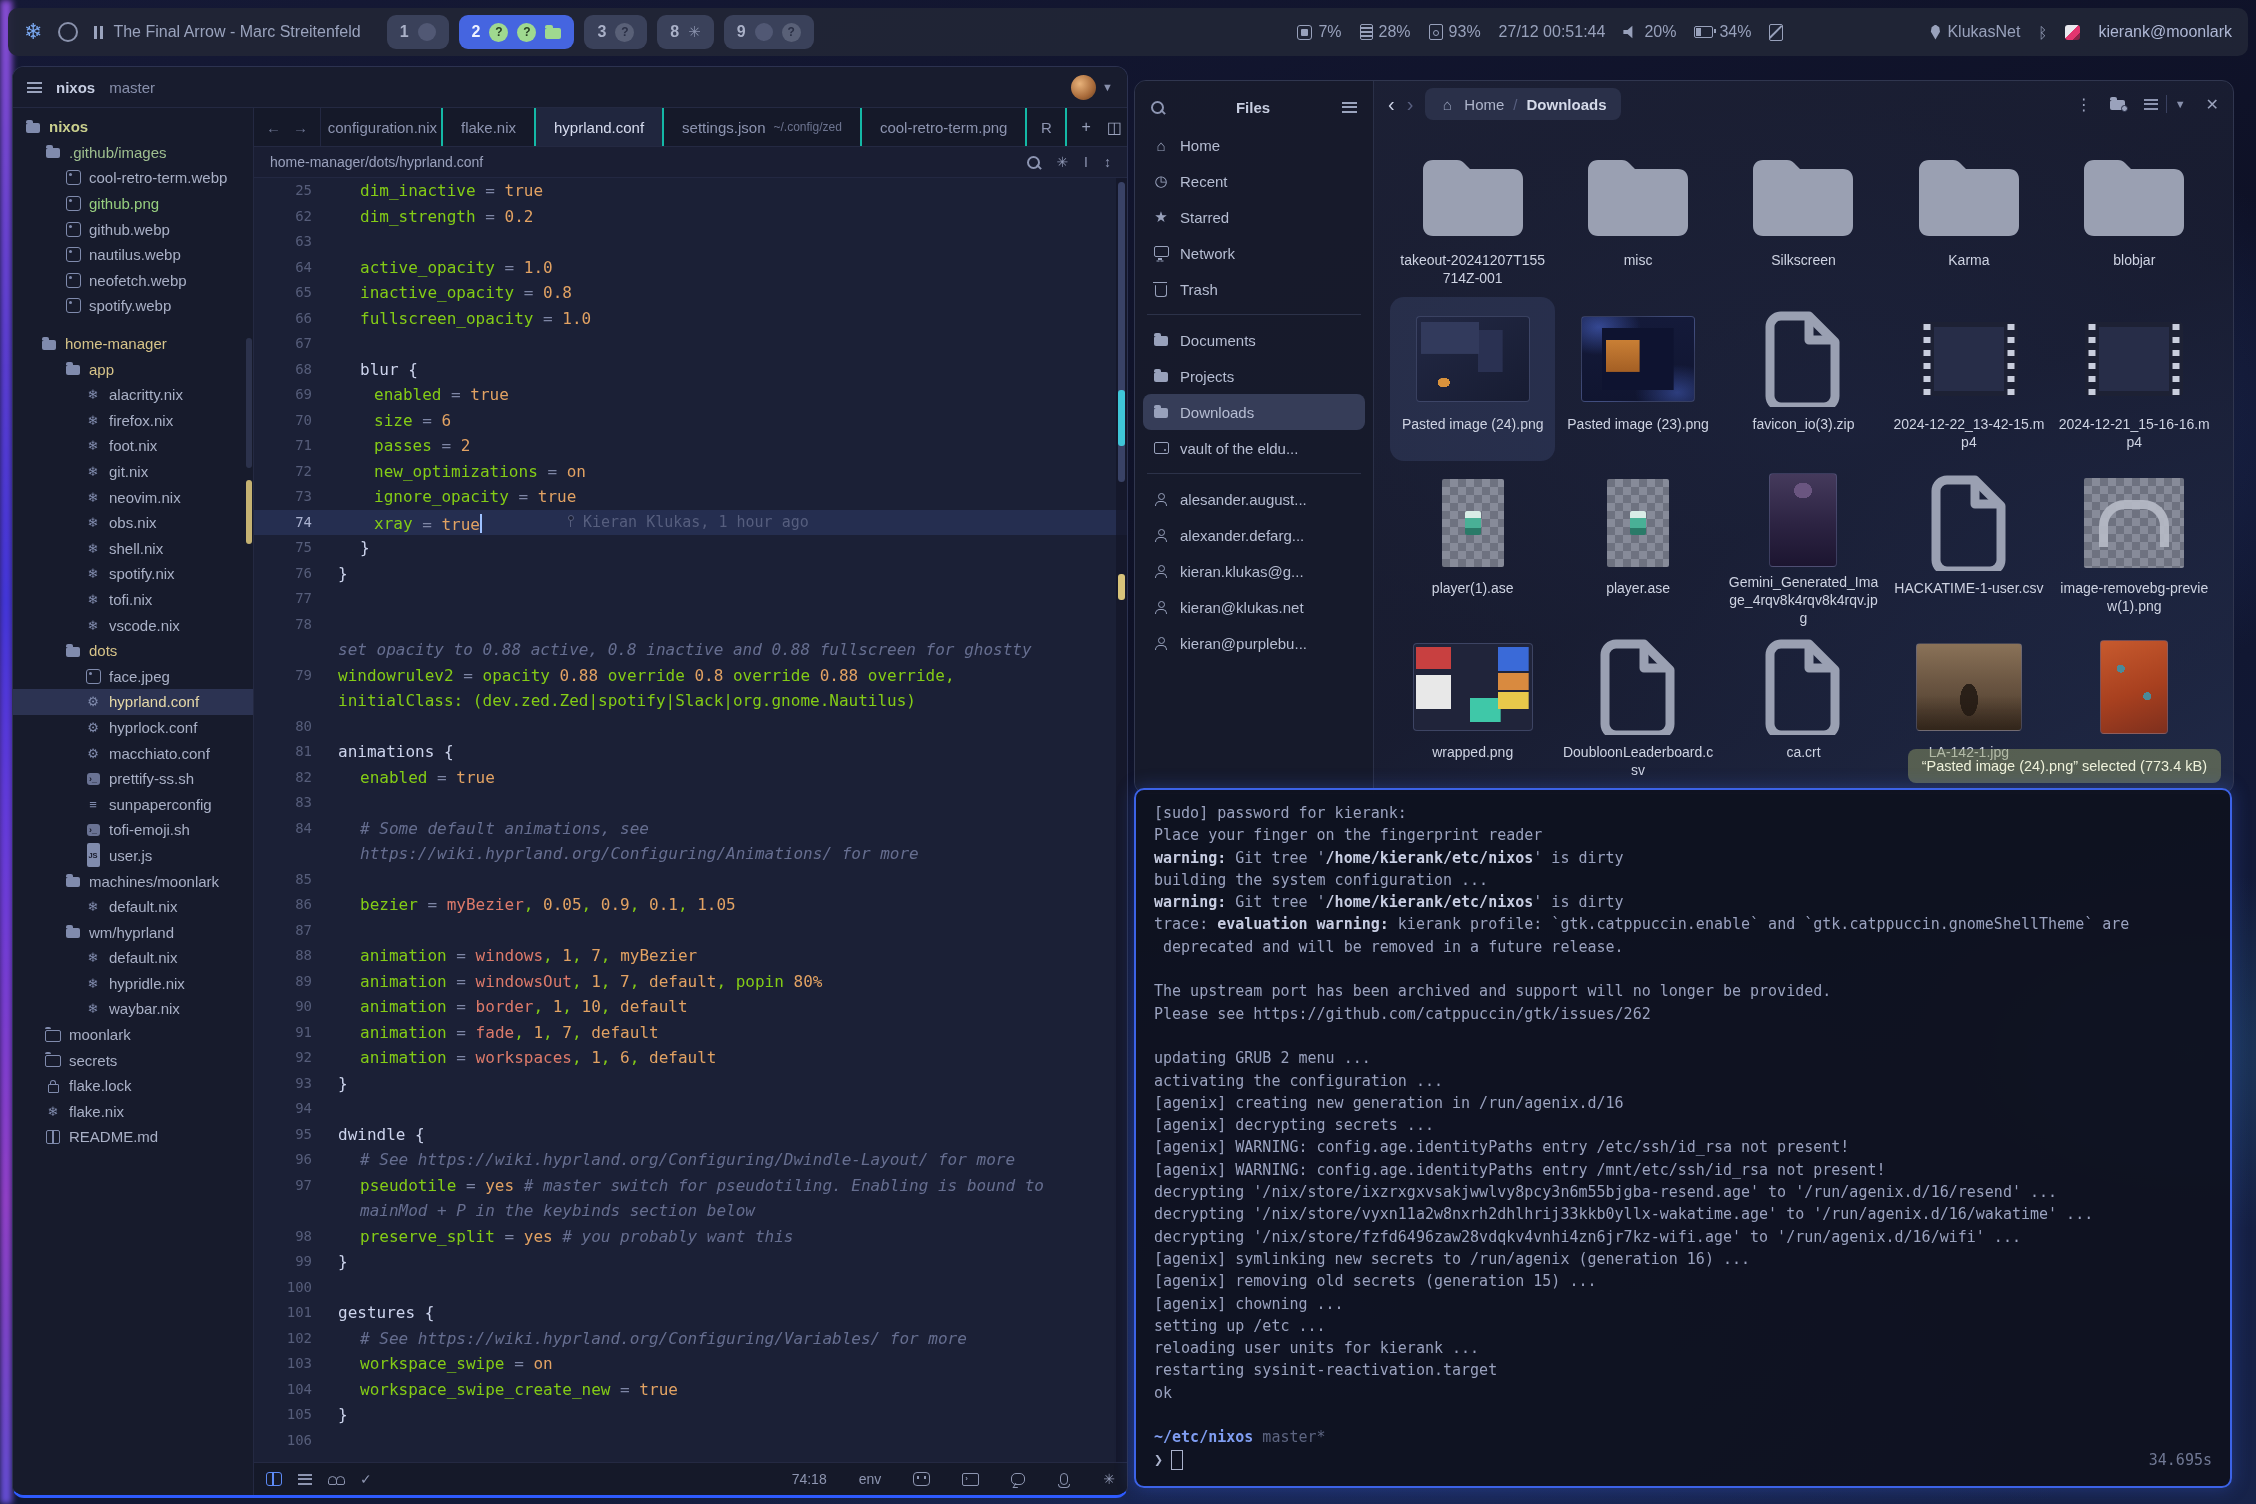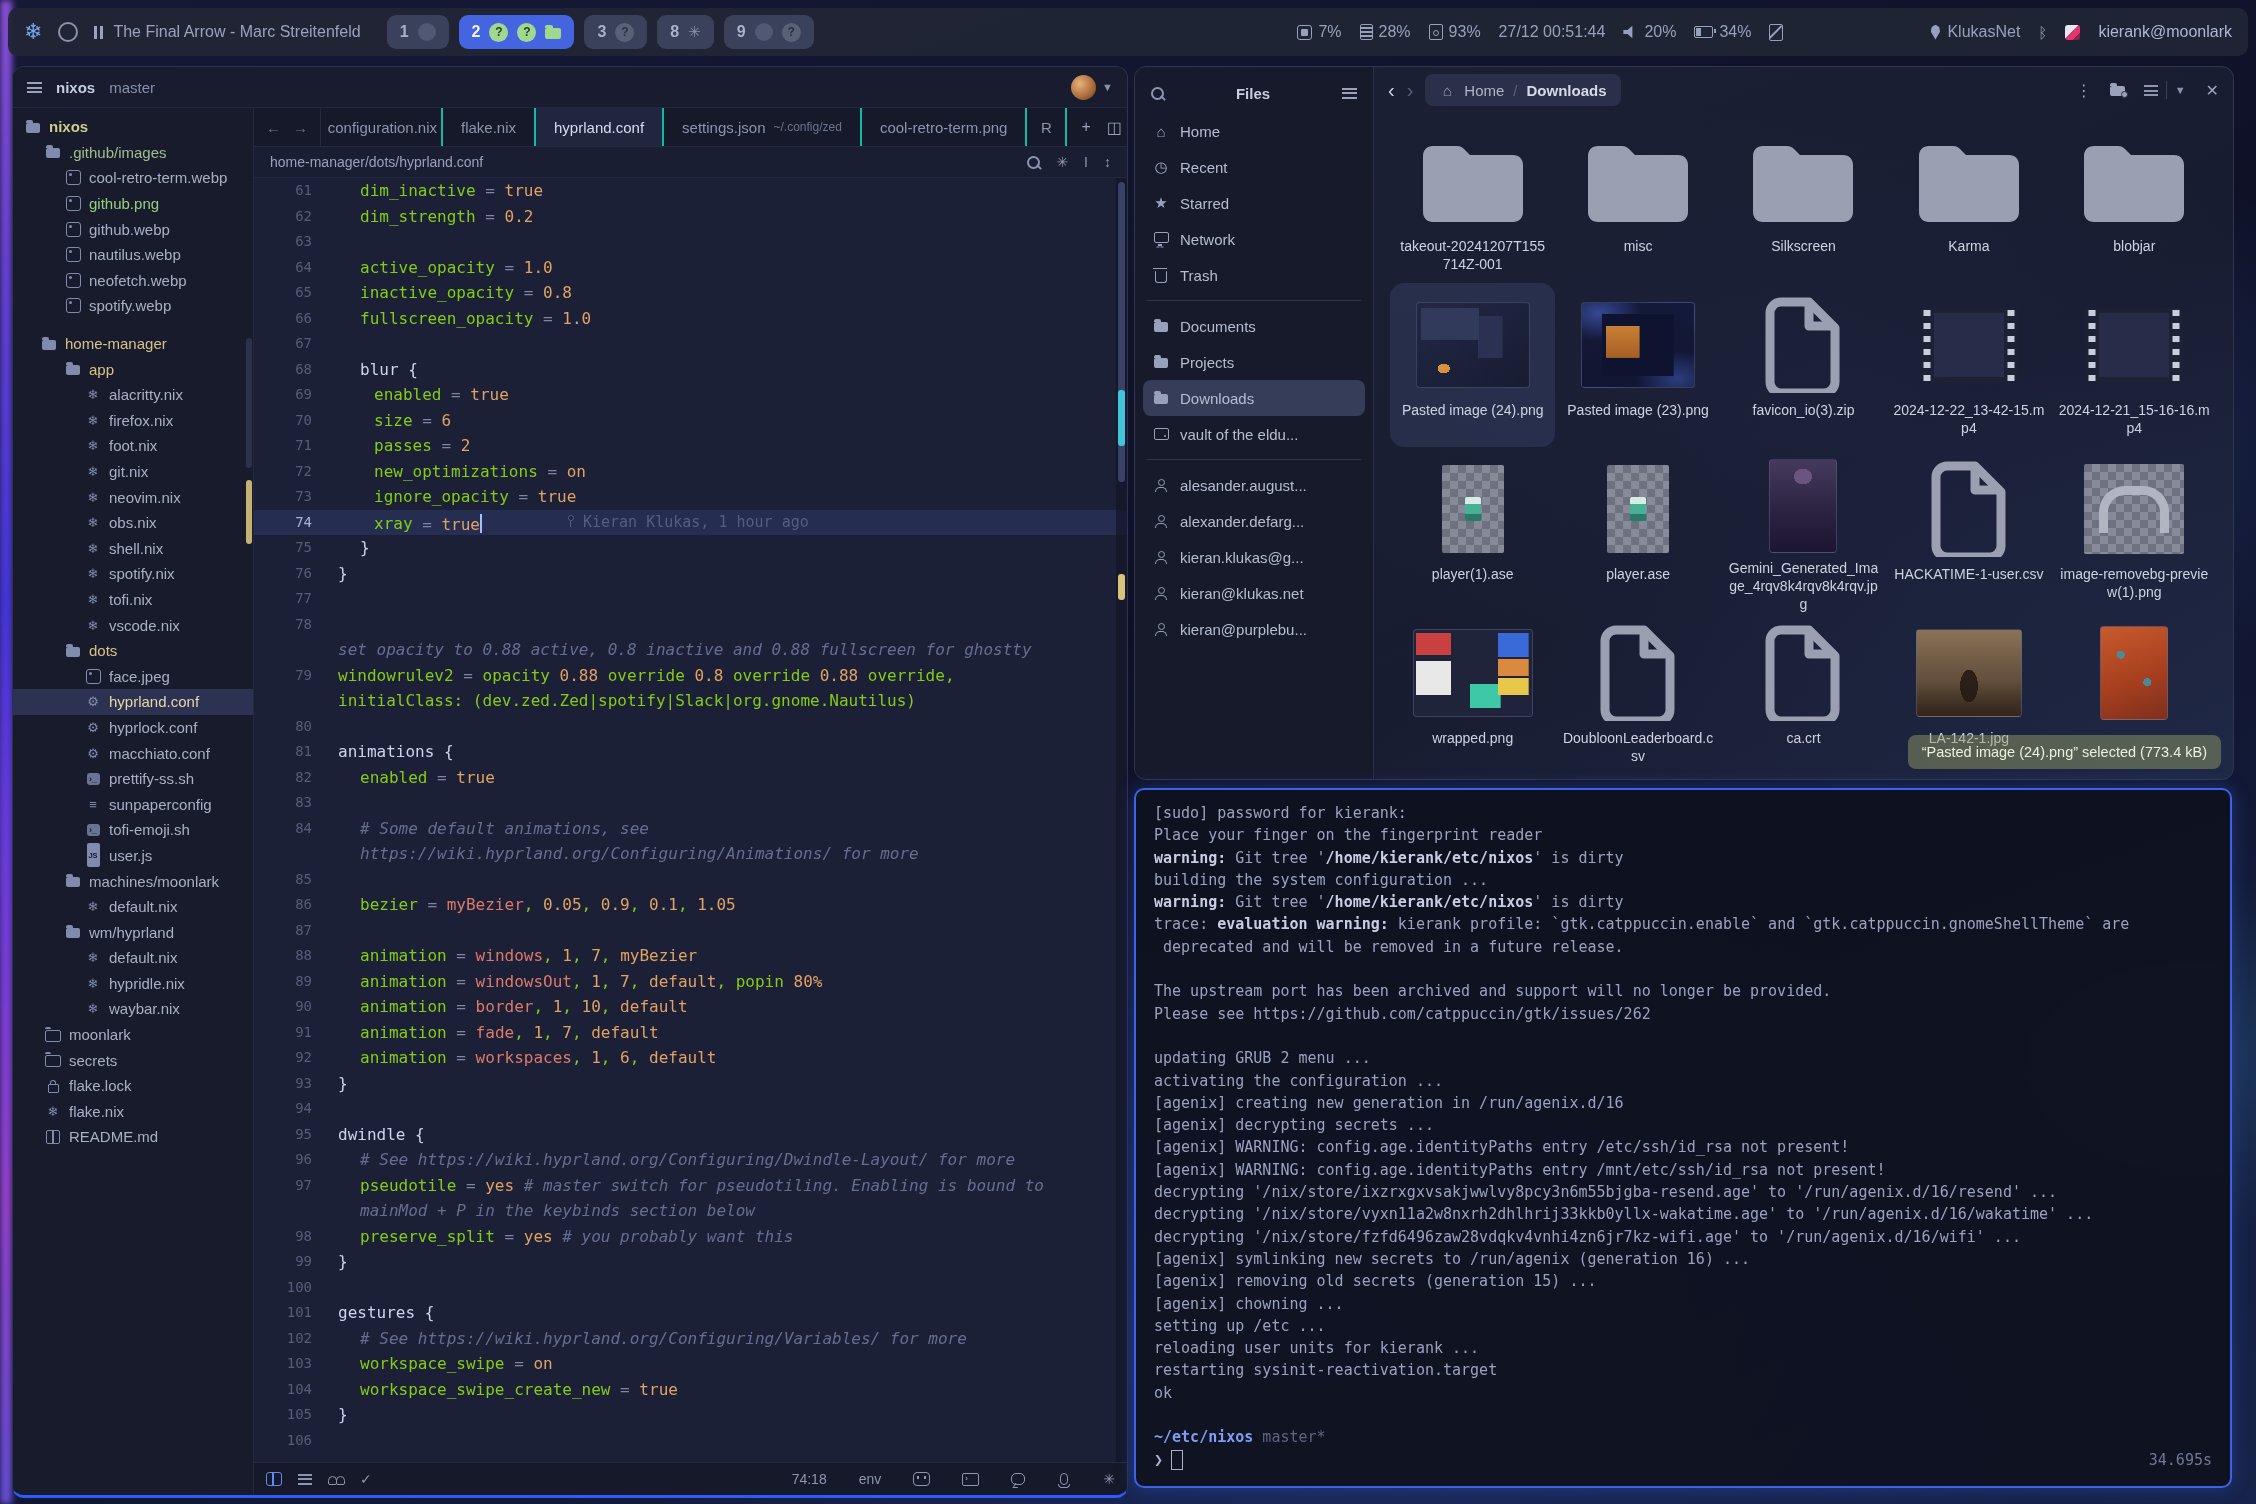--- a/index.html
+++ b/index.html
@@ -141,21 +141,21 @@
   .i-robot{width:15px;height:12px;border:1.5px solid #8d95b0;border-radius:4px;position:relative;}
   .i-robot::before,.i-robot::after{content:"";position:absolute;top:3px;width:2px;height:3px;background:#8d95b0;}
   .i-robot::before{left:3px;}.i-robot::after{right:3px;}
   .i-term{width:13px;height:11px;border:1.5px solid #8d95b0;border-radius:2px;color:#8d95b0;font-size:8px;line-height:10px;padding-left:2px;font-weight:700;}
   .i-chat{width:12px;height:10px;border:1.5px solid #8d95b0;border-radius:5px;position:relative;}
   .i-chat::after{content:"";position:absolute;left:2px;bottom:-4px;width:4px;height:4px;border-left:1.5px solid #8d95b0;border-bottom:1.5px solid #8d95b0;transform:skewX(-30deg);}
   .i-mic{width:6px;height:10px;border:1.5px solid #8d95b0;border-radius:4px;position:relative;margin:0 3px;}
   .i-mic::after{content:"";position:absolute;left:-3px;right:-3px;bottom:-4px;height:3px;border:1.5px solid #8d95b0;border-top:none;border-radius:0 0 5px 5px;}
 
   
-  .files{position:absolute;left:1134px;top:66px;width:1098px;height:712px;border-radius:12px;overflow:hidden;
+  .files{position:absolute;left:1134px;top:80px;width:1098px;height:712px;border-radius:12px;overflow:hidden;
     background:linear-gradient(150deg,rgba(30,34,54,.88),rgba(26,30,50,.84) 60%,rgba(34,44,74,.82));
     border:1px solid #30364f;display:flex;z-index:10;}
   .f-side{width:222px;flex:none;background:rgba(22,26,42,.85);border-right:1px solid #2a3048;
     display:flex;flex-direction:column;padding:6px 8px;font-size:15px;}
   .f-side-top{height:40px;display:flex;align-items:center;justify-content:space-between;padding:0 8px;color:#c7cde0;}
   .f-title{font-weight:700;font-size:15px;}
   .f-item{height:36px;flex:none;border-radius:8px;display:flex;align-items:center;gap:11px;padding:0 10px;color:#b6bdd2;}
   .f-item.active{background:#363d58;}
   .f-sep{height:1px;background:#2c3249;margin:7px 4px;flex:none;}
   .fi{flex:none;width:16px;height:16px;display:inline-flex;align-items:center;justify-content:center;color:#98a1bb;font-size:15px;}
@@ -569,21 +569,21 @@
           <span>home-manager/dots/hyprland.conf</span>
           <span class="crumb-ic">
             <span class="i-mag"></span>
             <span>✳</span>
             <span>I</span>
             <span>↕</span>
           </span>
         </div>
         <div class="zed-code" id="zed-code">
             <div class="crow">
-              <span class="cnum">61</span>
+              <span class="cnum">25</span>
               <span class="ctext ind1"><span class="s-k">dim_inactive</span><span class="s-o"> = </span><span class="s-v">true</span></span>
             </div>
             <div class="crow">
               <span class="cnum">62</span>
               <span class="ctext ind1"><span class="s-k">dim_strength</span><span class="s-o"> = </span><span class="s-v">0.2</span></span>
             </div>
             <div class="crow">
               <span class="cnum">63</span>
               <span class="ctext ind1"></span>
             </div>

